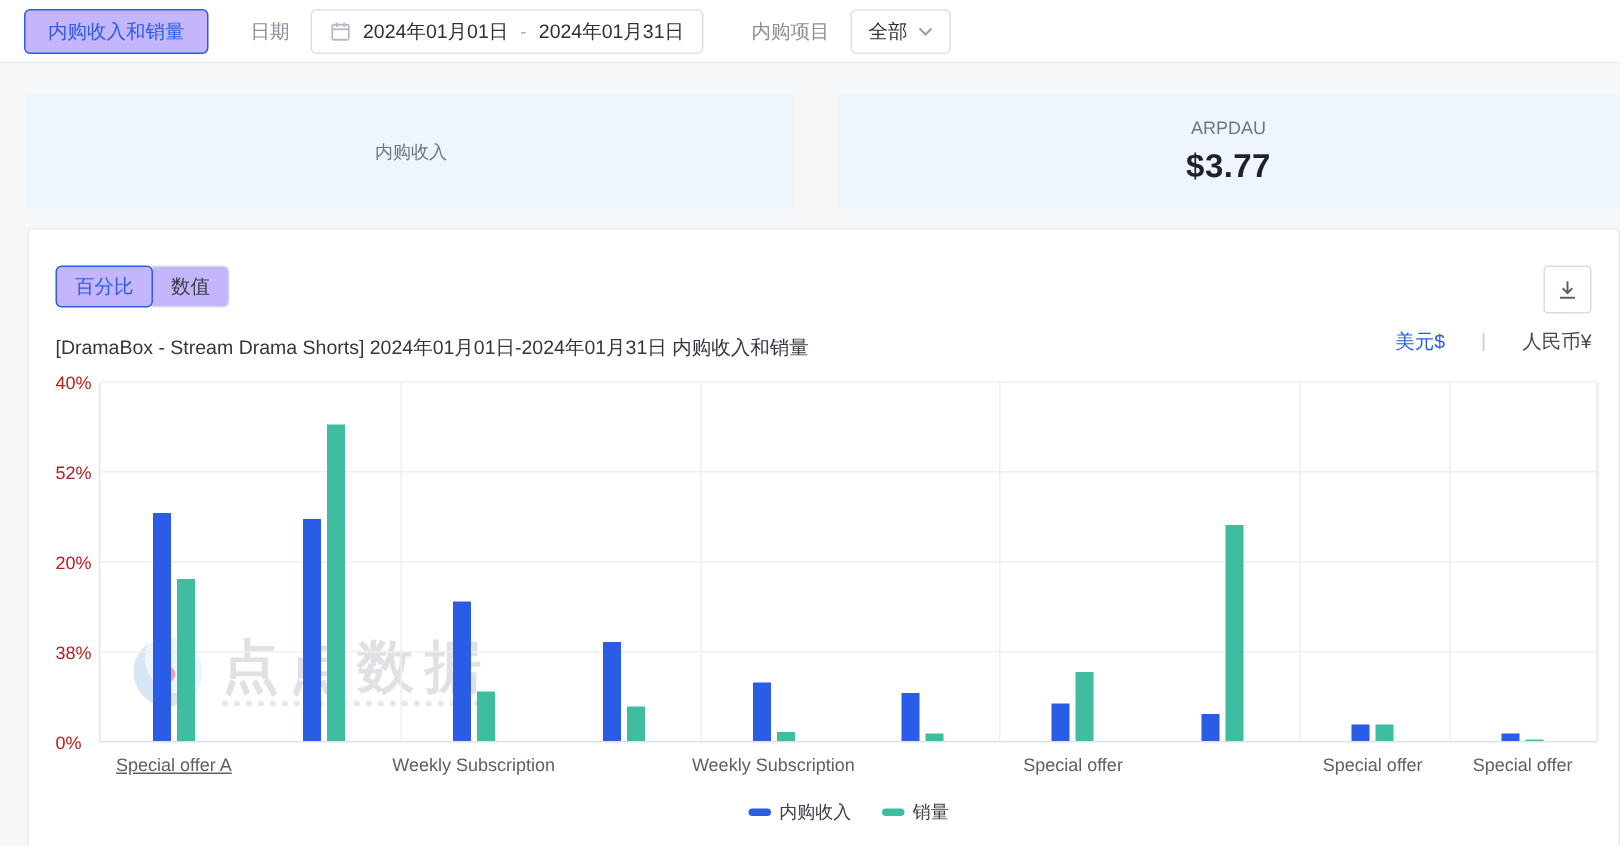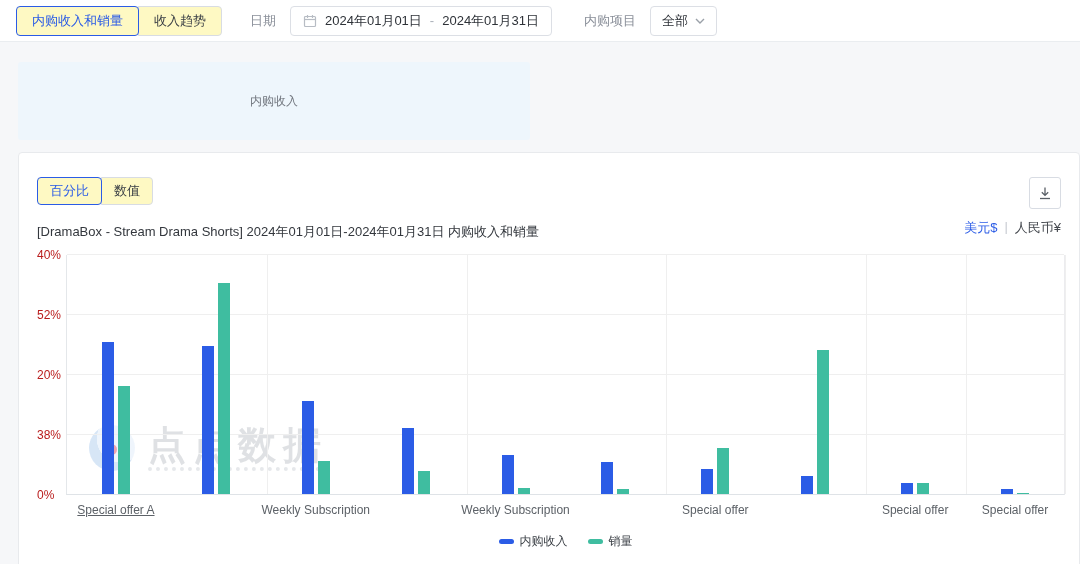--- a/index.html
+++ b/index.html
@@ -10,21 +10,21 @@
   }
   
   .topbar {
     position:absolute; left:0; top:0; width:1080px; height:42px;
     background:#fff; border-bottom:1px solid #eaedf0;
     display:flex; align-items:center; padding-left:16px;
   }
   .btn-group { display:inline-flex; }
   .tbtn {
     height:30px; line-height:28px; padding:0 15px; font-size:13px;
-    background:#fef9c3; border:1px solid #d8dce3; color:#3a3f45;
+    background:#c4b5fd; border:1px solid #d8dce3; color:#3a3f45;
     margin-left:-1px; cursor:pointer; white-space:nowrap; position:relative;text-align:right;
   }
   .tbtn:first-child { margin-left:0; border-radius:4px 0 0 4px; }
   .tbtn:last-child  { border-radius:0 4px 4px 0; }
   .tbtn.active { color:#2b5ce6; border-color:#2b5ce6; z-index:2; border-radius:4px; }
   .bar-label { font-size:13px; color:#8a8f99; margin-left:28px; }
   .datebox {
     margin-left:14px; height:30px; border:1px solid #dcdfe5; border-radius:4px;
     background:#fff; display:flex; align-items:center; gap:8px; padding:4px 12px;
     font-size:13px; color:#2e3238;
@@ -50,21 +50,21 @@
     position:absolute; left:18px; top:152px; width:1062px; height:430px;
     background:#fff; border:1px solid #e8eaed; border-radius:4px;
   }
   .mode-toggle { position:absolute; left:18px; top:24px; }
   .mbtn { height:28px; line-height:26px; padding:0 12px; font-size:13px; }
   .dl-btn {
     position:absolute; right:18px; top:24px; width:32px; height:32px;
     border:1px solid #d8dce3; border-radius:3px; background:#fff; cursor:pointer;
     display:flex; align-items:center; justify-content:center;
   }
-  .currency { position:absolute; right:18px; top:66px; font-size:13px; display:flex; gap:7px; align-items:flex-start; }
+  .currency { position:absolute; right:18px; top:66px; font-size:13px; display:flex; gap:24px; align-items:flex-start; }
   .cur-usd { color:#2b5ce6; cursor:pointer; }
   .cur-div { color:#c6cad0; }
   .cur-cny { color:#44484e; cursor:pointer; }
   .chart-title { position:absolute; left:18px; top:70px; font-size:13px; color:#33373d; }
   
   .yaxis { position:absolute; left:0; top:102px; width:42px; height:240px; }
   .ylab { position:absolute; right:0; width:42px; text-align:left; left:18px; font-size:12px; color:#b91c1c; }
   .plot {
     position:absolute; left:47px; top:102px; width:999px; height:240px;
     border-left:1px solid #e4e7ea; border-bottom:1px solid #dfe3e7; border-right:1px solid #ececef;
@@ -95,21 +95,20 @@
     font-size:38px; font-weight:700; color:#c6cacf; letter-spacing:7px;
     border-bottom:4px dotted #d2d6db; padding-bottom:3px; line-height:1;
   }
 </style>
 </head>
 <body>
 
 <div class="topbar">
   <div class="btn-group">
     <div class="tbtn active">内购收入和销量</div>
-    <div class="tbtn">收入趋势</div>
   </div>
   <span class="bar-label">日期</span>
   <div class="datebox">
     <span class="icon">
       <svg width="14" height="14" viewBox="0 0 14 14">
           <rect x="1.5" y="2.5" width="11" height="10" rx="1" fill="none" stroke="#b7bcc4" stroke-width="1.2"></rect>
           <line x1="4.5" y1="1" x2="4.5" y2="4" stroke="#b7bcc4" stroke-width="1.2"></line>
           <line x1="9.5" y1="1" x2="9.5" y2="4" stroke="#b7bcc4" stroke-width="1.2"></line>
           <line x1="1.5" y1="5.5" x2="12.5" y2="5.5" stroke="#b7bcc4" stroke-width="1.2"></line>
         </svg>
@@ -125,20 +124,24 @@
       <svg width="10" height="6" viewBox="0 0 10 6">
           <path d="M1 1l4 4 4-4" fill="none" stroke="#9aa0a8" stroke-width="1.4"></path>
         </svg>
     </span>
   </div>
 </div>
 
 <div class="stats">
   <div class="stat-card c1">
     <div class="stat-label">内购收入</div>
+  </div>
+  <div class="stat-card c2">
+    <div class="stat-label">ARPDAU</div>
+    <div class="stat-value">$3.77</div>
   </div>
 </div>
 
 <div class="panel">
 
   <div class="btn-group mode-toggle">
     <div class="tbtn mbtn active">百分比</div>
     <div class="tbtn mbtn">数值</div>
   </div>
 

